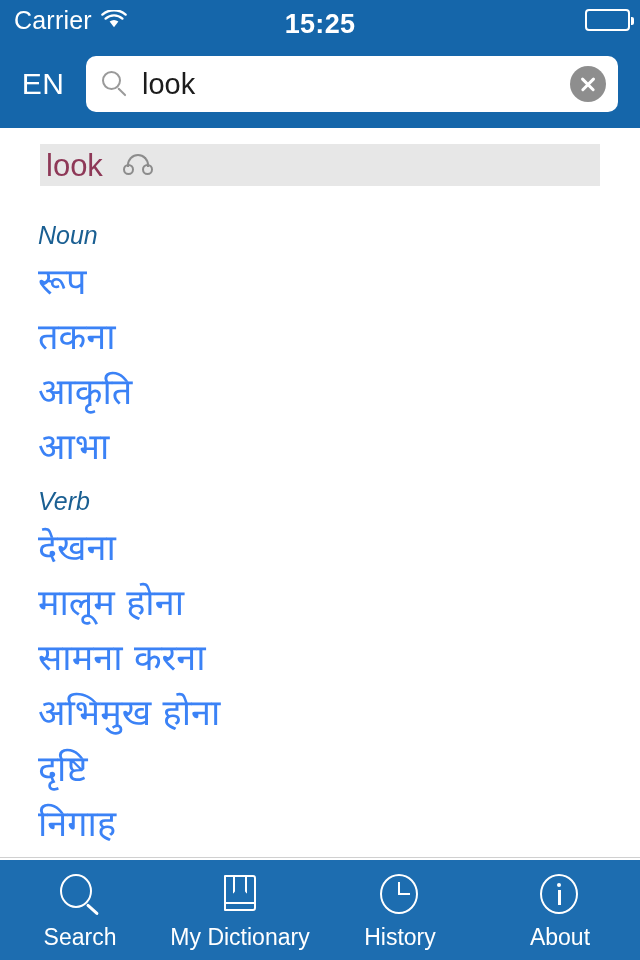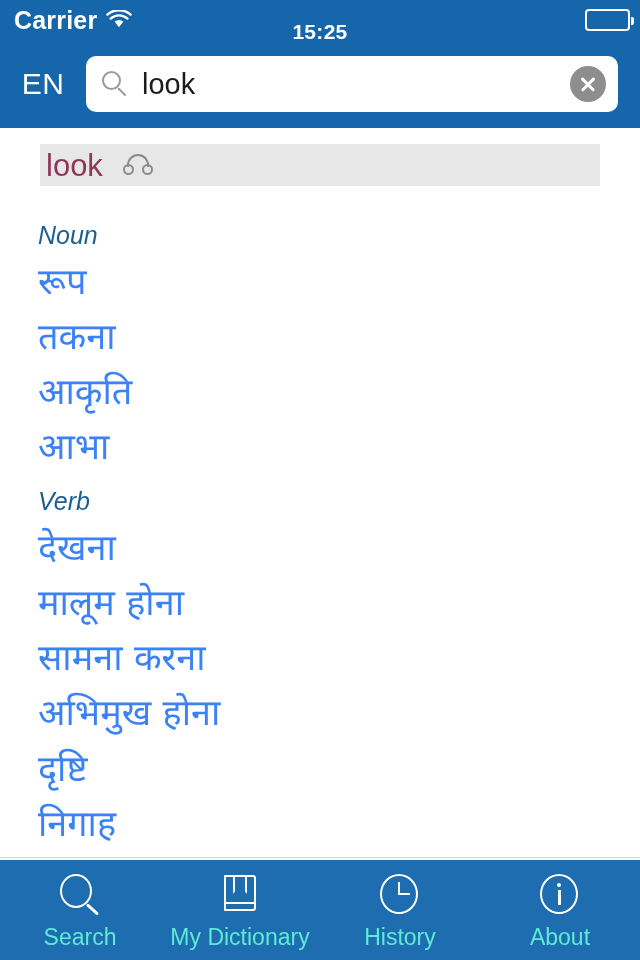--- a/index.html
+++ b/index.html
@@ -35,37 +35,36 @@
     height: 40px;
     display: flex;
     align-items: center;
     gap: 9px;
   }
   .sb-carrier {
     font-size: 25px;
     letter-spacing: 0.2px;
     color: #ffffff;
     line-height: 1;
-    font-weight: bold;
   }
   .wifi-icon {
     width: 26px;
     height: 20px;
     position: relative;
     display: block;
   }
   .sb-time {
     position: absolute;
-    left: 0; top: 12px;
+    left: 0; top: 4px;
     width: 640px;
     height: 40px;
     display: flex;
     align-items: center;
     justify-content: center;
-    font-size: 21px;
+    font-size: 27px;
     font-weight: bold;
     color: #ffffff;
     letter-spacing: 0.3px;
   }
   .sb-right {
     position: absolute;
     right: 10px; top: 0;
     height: 40px;
     display: flex;
     align-items: center;
@@ -271,21 +270,21 @@
     height: 100px;
     display: flex;
     flex-direction: column;
     align-items: center;
     justify-content: center;
     gap: 8px;
     cursor: pointer;
   }
   .tab-label {
     font-size: 23px;
-    color: #5eead4;
+    color: #ffffff;
     line-height: 1;
   }
   .tab-icon {
     width: 46px;
     height: 46px;
     position: relative;
   }
 
   
   .icon-search .lens {

